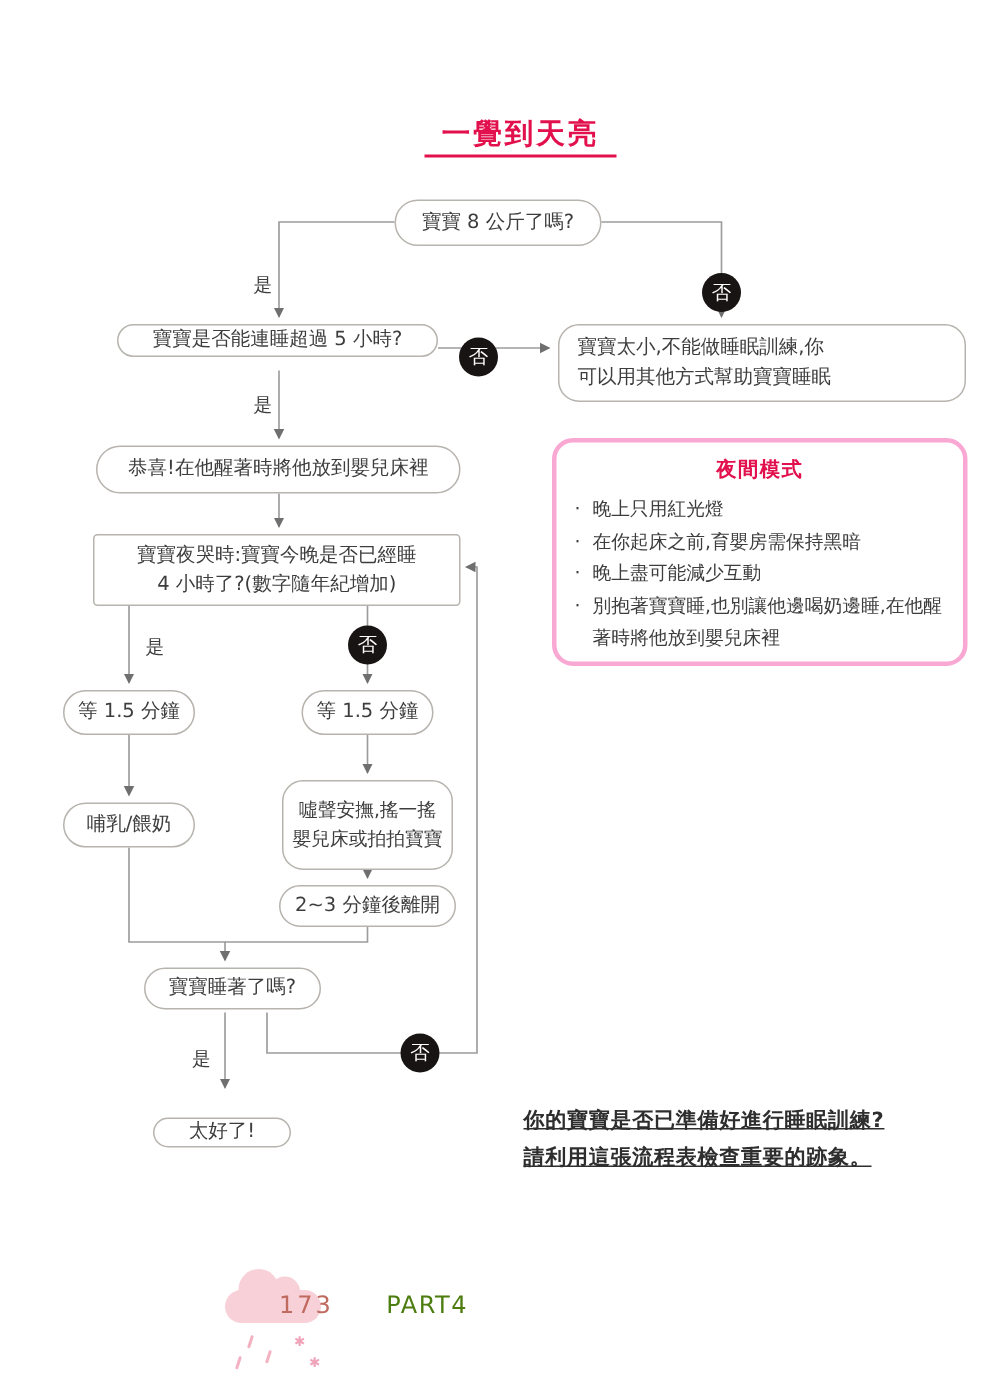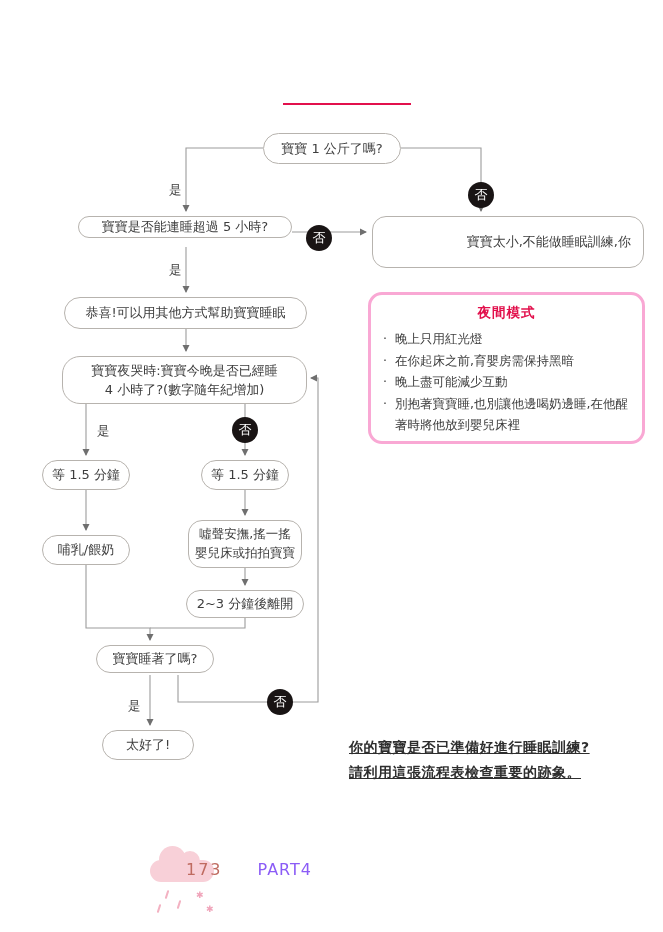--- a/index.html
+++ b/index.html
@@ -7,21 +7,21 @@
     position:relative;width:663px;height:932px;background:#ffffff;overflow:hidden;
     font-family:"DejaVu Sans","Liberation Sans",sans-serif;color:#3d3d3d;
   }
   .connectors{position:absolute;left:0;top:0;z-index:0;}
   .node{
     position:absolute;box-sizing:border-box;z-index:1;background:#ffffff;
     border:1px solid #b7b3ae;border-radius:16px;
     display:flex;flex-direction:column;align-items:center;justify-content:center;
     font-size:13px;line-height:1.5;text-align:center;color:#3d3d3d;padding:0 2px;
   }
-  .node-left{align-items:flex-end;text-align:left;padding:24px 12px;line-height:1.55;}
+  .node-left{align-items:flex-start;text-align:left;padding:24px 12px;line-height:1.55;}
   .badge{
     position:absolute;z-index:2;width:26px;height:26px;border-radius:50%;
     background:#191414;color:#ffffff;font-size:13px;
     display:flex;align-items:center;justify-content:center;
   }
   .ylabel{position:absolute;z-index:2;font-size:12.5px;color:#3d3d3d;}
   .page-title{
     position:absolute;left:283px;top:76px;width:128px;text-align:center;
     font-size:19px;font-weight:bold;letter-spacing:2px;color:#e2104c;z-index:1;
   }
@@ -33,21 +33,21 @@
   }
   .night-title{color:#e2104c;font-weight:bold;font-size:13.5px;text-align:center;margin-bottom:6px;letter-spacing:1px;}
   .night-item{display:flex;font-size:12.5px;line-height:1.72;color:#3d3d3d;text-align:left;}
   .night-item .bullet{flex:0 0 auto;width:12px;}
   .note{
     position:absolute;left:349px;top:735px;z-index:1;
     font-size:14px;font-weight:bold;line-height:1.75;color:#2e2e2e;letter-spacing:0.5px;text-decoration:underline;
   }
   .footer{position:absolute;left:186px;top:860px;z-index:1;font-size:16px;display:flex;align-items:baseline;}
   .footer .pagenum{color:#bf6b60;letter-spacing:2px;}
-  .footer .part{color:#8b5cf6;margin-left:35px;letter-spacing:1px;}
+  .footer .part{color:#4d7c0f;margin-left:35px;letter-spacing:1px;}
   .footer .chapter{color:#e0648e;margin-left:8px;letter-spacing:2px;}
   .cloud{position:absolute;left:150px;top:846px;width:90px;height:75px;z-index:0;}
   .cloud .puff{position:absolute;background:#f8d0d8;}
   .puff-base{left:0;top:14px;width:64px;height:22px;border-radius:11px;}
   .puff-1{left:9px;top:0;width:27px;height:27px;border-radius:50%;}
   .puff-2{left:30px;top:5px;width:20px;height:20px;border-radius:50%;}
   .streak{position:absolute;width:2px;height:9px;background:#f3b2c2;border-radius:1px;transform:rotate(18deg);}
   .sparkle{position:absolute;font-size:9px;color:#f0a4ba;}
 </style>
 </head>
@@ -72,36 +72,38 @@
       <polyline points="86,490 86,530" marker-end="url(#arrow)"></polyline>
       <polyline points="245,490 245,515" marker-end="url(#arrow)"></polyline>
       <polyline points="245,568 245,585" marker-end="url(#arrow)"></polyline>
       <polyline points="245,618 245,628 150,628"></polyline>
       <polyline points="86,565 86,628 150,628 150,640" marker-end="url(#arrow)"></polyline>
       <polyline points="150,675 150,725" marker-end="url(#arrow)"></polyline>
       <polyline points="178,675 178,702 318,702 318,378 311,378" marker-end="url(#arrow)"></polyline>
     </g>
   </svg>
 
+  <div class="page-title">一覺到天亮</div>
   <div class="title-underline"></div>
 
   <div class="node" style="left:263px;top:133px;width:138px;height:31px;">
-    <span>寶寶 1 公斤了嗎?</span>
+    <span>寶寶 8 公斤了嗎?</span>
   </div>
 
   <div class="node" style="left:78px;top:216px;width:214px;height:22px;">
     <span>寶寶是否能連睡超過 5 小時?</span>
   </div>
 
   <div class="node node-left" style="left:372px;top:216px;width:272px;height:52px;border-radius:14px;">
     <span>寶寶太小,不能做睡眠訓練,你</span>
+    <span>可以用其他方式幫助寶寶睡眠</span>
   </div>
 
   <div class="node" style="left:64px;top:297px;width:243px;height:32px;">
-    <span>恭喜!可以用其他方式幫助寶寶睡眠</span>
+    <span>恭喜!在他醒著時將他放到嬰兒床裡</span>
   </div>
 
   <div class="nightbox">
     <div class="night-title">夜間模式</div>
     <div class="night-item">
       <span class="bullet">‧</span>
       <span>晚上只用紅光燈</span>
     </div>
     <div class="night-item">
       <span class="bullet">‧</span>
@@ -110,51 +112,51 @@
     <div class="night-item">
       <span class="bullet">‧</span>
       <span>晚上盡可能減少互動</span>
     </div>
     <div class="night-item">
       <span class="bullet">‧</span>
       <span>別抱著寶寶睡,也別讓他邊喝奶邊睡,在他醒著時將他放到嬰兒床裡</span>
     </div>
   </div>
 
-  <div class="node" style="left:62px;top:356px;width:245px;height:48px;border-radius:18px;">
+  <div class="node" style="left:62px;top:356px;width:245px;height:48px;border-radius:3px;">
     <span>寶寶夜哭時:寶寶今晚是否已經睡</span>
     <span>4 小時了?(數字隨年紀增加)</span>
   </div>
 
   <div class="node" style="left:42px;top:460px;width:88px;height:30px;">
     <span>等 1.5 分鐘</span>
   </div>
 
   <div class="node" style="left:201px;top:460px;width:88px;height:30px;">
     <span>等 1.5 分鐘</span>
   </div>
 
   <div class="node" style="left:42px;top:535px;width:88px;height:30px;">
     <span>哺乳/餵奶</span>
   </div>
 
-  <div class="node" style="left:188px;top:520px;width:114px;height:48px;border-radius:14px;font-size:12.5px;">
+  <div class="node" style="left:188px;top:520px;width:114px;height:60px;border-radius:14px;font-size:12.5px;">
     <span>噓聲安撫,搖一搖</span>
     <span>嬰兒床或拍拍寶寶</span>
   </div>
 
   <div class="node" style="left:186px;top:590px;width:118px;height:28px;justify-content:center;">
     <span>2~3 分鐘後離開</span>
   </div>
 
   <div class="node" style="left:96px;top:645px;width:118px;height:28px;">
     <span>寶寶睡著了嗎?</span>
   </div>
 
-  <div class="node" style="left:102px;top:730px;width:92px;height:30px;">
+  <div class="node" style="left:102px;top:745px;width:92px;height:20px;">
     <span>太好了!</span>
   </div>
 
   <div class="ylabel" style="left:169px;top:182px;">是</div>
   <div class="ylabel" style="left:169px;top:262px;">是</div>
   <div class="ylabel" style="left:97px;top:423px;">是</div>
   <div class="ylabel" style="left:128px;top:698px;">是</div>
 
   <div class="badge" style="left:468px;top:182px;">否</div>
   <div class="badge" style="left:306px;top:225px;">否</div>

